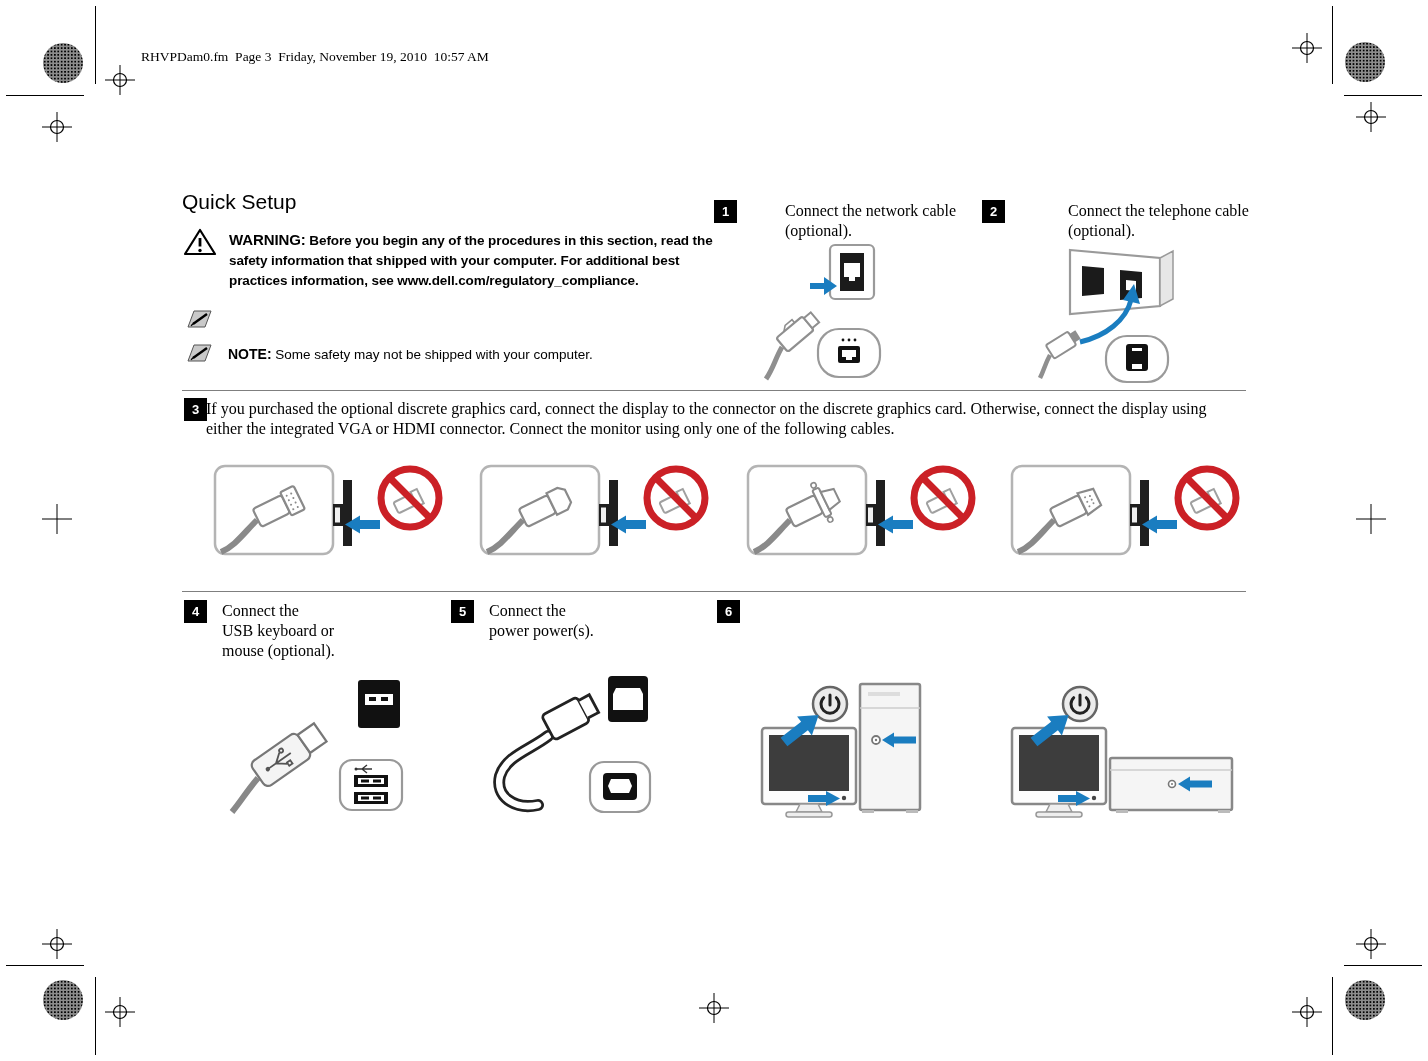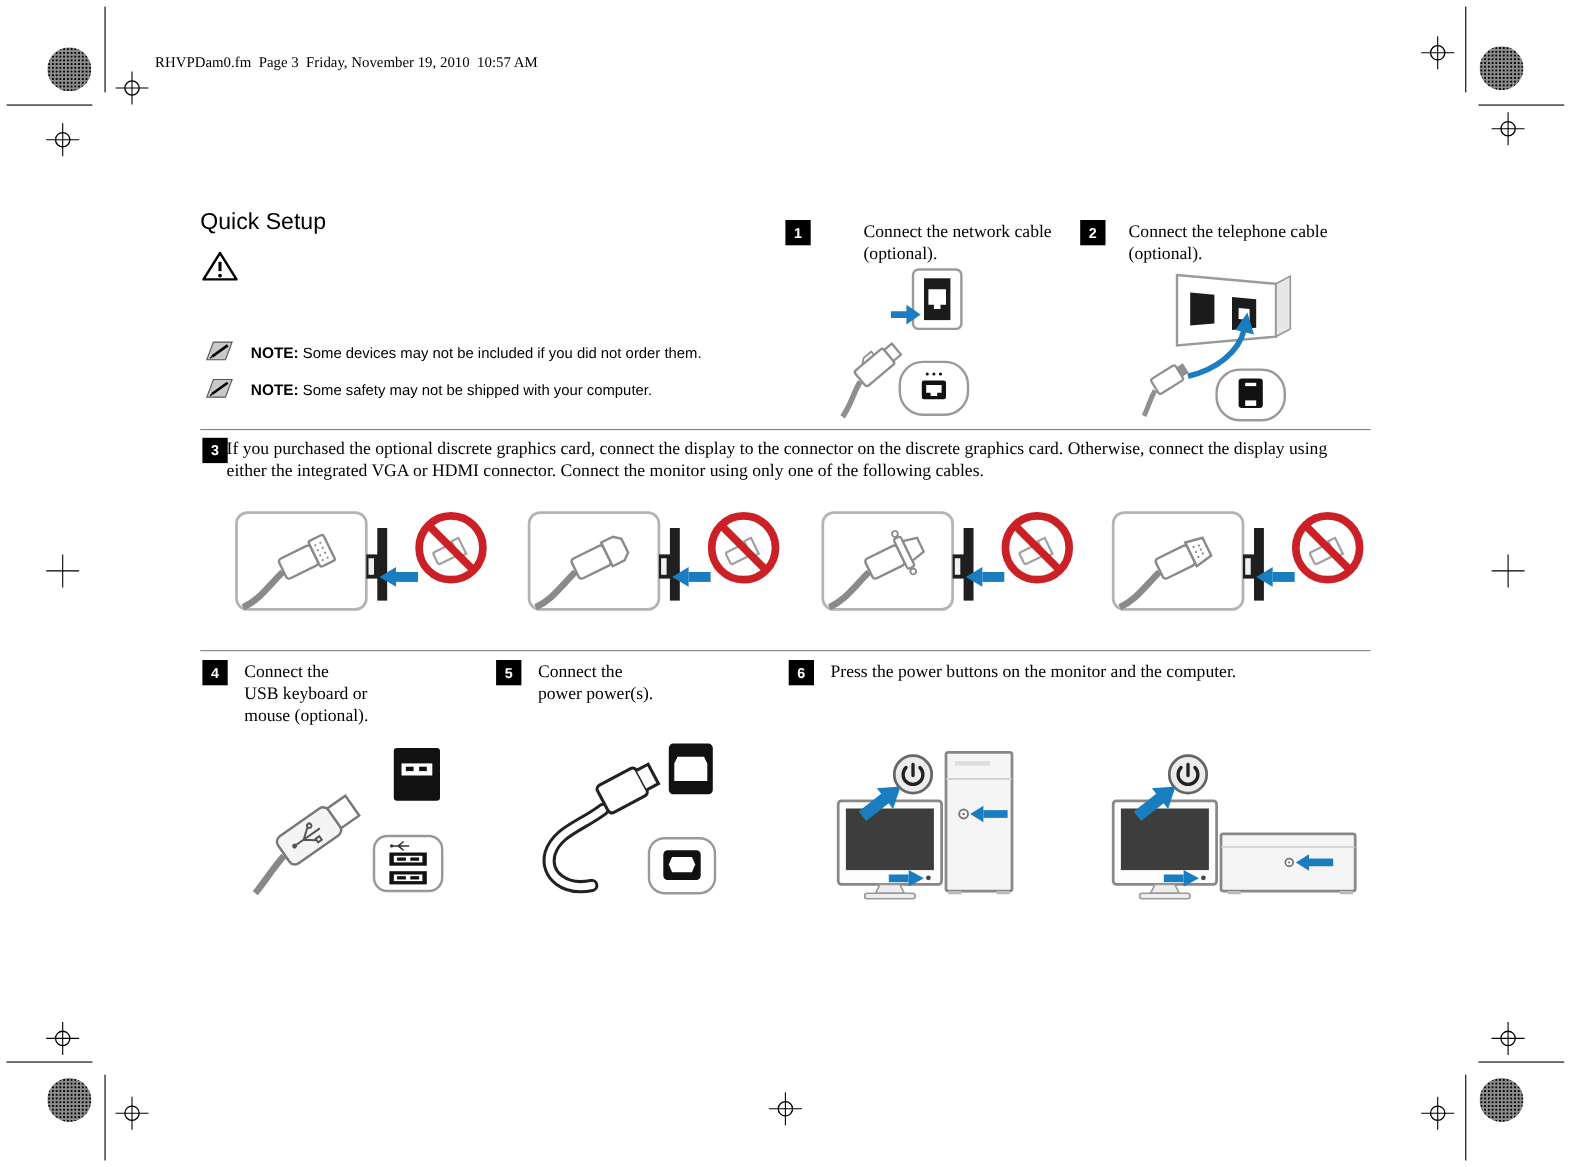--- a/index.html
+++ b/index.html
@@ -110,30 +110,30 @@
     </svg>
 
   <div class="hdr">RHVPDam0.fm  Page 3  Friday, November 19, 2010  10:57 AM</div>
   <div class="title">Quick Setup</div>
 
   <svg class="abs" style="left:183px;top:227px" width="34" height="30" viewBox="0 0 34 30">
     <path d="M17 3 L32 27 L2 27 Z" fill="#fff" stroke="#000" stroke-width="2.2" stroke-linejoin="round"></path>
     <line x1="17" y1="11" x2="17" y2="19.5" stroke="#000" stroke-width="2.8"></line>
     <circle cx="17" cy="23.5" r="1.7" fill="#000"></circle>
   </svg>
+  <div class="warnblock">
+    <span class="warnlabel">WARNING:</span>
+    <span>Before you begin any of the procedures in this section, read the safety information that shipped with your computer. For additional best practices information, see www.dell.com/regulatory_compliance.</span>
+  </div>
 
   <svg class="abs" style="left:187px;top:309px" width="26" height="20" viewBox="0 0 26 20">
     <polygon points="1,18 18,18 24,2 7,2" fill="#c9c9c9" stroke="#555" stroke-width="1"></polygon>
     <line x1="6" y1="15" x2="20" y2="5" stroke="#000" stroke-width="2.4"></line>
     <line x1="4" y1="16.8" x2="7" y2="14" stroke="#000" stroke-width="1.2"></line>
   </svg>
-  <div class="noteline" style="top:312px">
-    <span class="notelabel">NOTE:</span>
-    <span>Some devices may not be included if you did not order them.</span>
-  </div>
 
   <svg class="abs" style="left:187px;top:343px" width="26" height="20" viewBox="0 0 26 20">
     <polygon points="1,18 18,18 24,2 7,2" fill="#c9c9c9" stroke="#555" stroke-width="1"></polygon>
     <line x1="6" y1="15" x2="20" y2="5" stroke="#000" stroke-width="2.4"></line>
     <line x1="4" y1="16.8" x2="7" y2="14" stroke="#000" stroke-width="1.2"></line>
   </svg>
   <div class="noteline" style="top:346px">
     <span class="notelabel">NOTE:</span>
     <span>Some safety may not be shipped with your computer.</span>
   </div>
@@ -160,21 +160,21 @@
       <rect x="52" y="86" width="62" height="48" rx="21" fill="#fff" stroke="#9a9a9a" stroke-width="2.2"></rect>
       <circle cx="77" cy="97" r="1.4" fill="#111"></circle>
         <circle cx="83" cy="97" r="1.4" fill="#111"></circle>
         <circle cx="89" cy="97" r="1.4" fill="#111"></circle>
       <rect x="72" y="103" width="22" height="17" rx="2" fill="#111"></rect>
       <polygon points="76,107 90,107 90,114 86,114 86,117 80,117 80,114 76,114" fill="#fff"></polygon>
     </g>
   </svg>
 
   <div class="stepnum" style="left:982px;top:200px">2</div>
-  <div class="steptext" style="left:1026px;top:201px;width:225px">
+  <div class="steptext" style="left:1068px;top:201px;width:225px">
     <span class="line">Connect the telephone cable</span>
     <span class="line">(optional).</span>
   </div>
   <svg class="abs" style="left:1040px;top:240px" width="160" height="142" viewBox="0 0 160 142">
     <g>
       <polygon points="30,10 120,18 120,66 30,74" fill="#fff" stroke="#9a9a9a" stroke-width="2.2"></polygon>
       <polygon points="120,18 133,11 133,59 120,66" fill="#e7e7e7" stroke="#9a9a9a" stroke-width="1.5"></polygon>
       <polygon points="42,26 64,28 64,54 42,56" fill="#1b1b1b"></polygon>
       <polygon points="80,30 102,32 102,58 80,60" fill="#1b1b1b"></polygon>
       <polygon points="86,40 96,41 96,51 86,50" fill="#fff"></polygon>
@@ -382,21 +382,20 @@
       <path d="M40 -10 h12 v20 h-12" fill="#fff" stroke="#222" stroke-width="2.8"></path>
     </g>
     <g>
       <rect x="100" y="100" width="60" height="50" rx="14" fill="#fff" stroke="#999" stroke-width="2.2"></rect>
       <rect x="113" y="111" width="34" height="27" rx="4" fill="#111"></rect>
       <polygon points="121,117 139,117 142,124 139,131 121,131 118,124" fill="#fff"></polygon>
     </g>
   </svg>
 
   <div class="stepnum" style="left:717px;top:600px">6</div>
-  <div class="steptext" style="left:755px;top:601px;width:520px">Press the power buttons on the monitor and the computer.</div>
 
   <svg class="abs" style="left:756px;top:676px" width="480" height="144" viewBox="0 0 480 144">
 
     <g>
       <rect x="6" y="52" width="94" height="76" rx="3" fill="#fdfdfd" stroke="#888" stroke-width="2.5"></rect>
       <rect x="13" y="59" width="80" height="56" fill="#3d3d3d"></rect>
       <circle cx="88" cy="122" r="2.2" fill="#444"></circle>
       <path d="M44 128 h18 l4 8 h-26 z" fill="#eee" stroke="#999" stroke-width="1.5"></path>
       <rect x="30" y="136" width="46" height="5" rx="2.5" fill="#eee" stroke="#999" stroke-width="1.5"></rect>
     </g>

